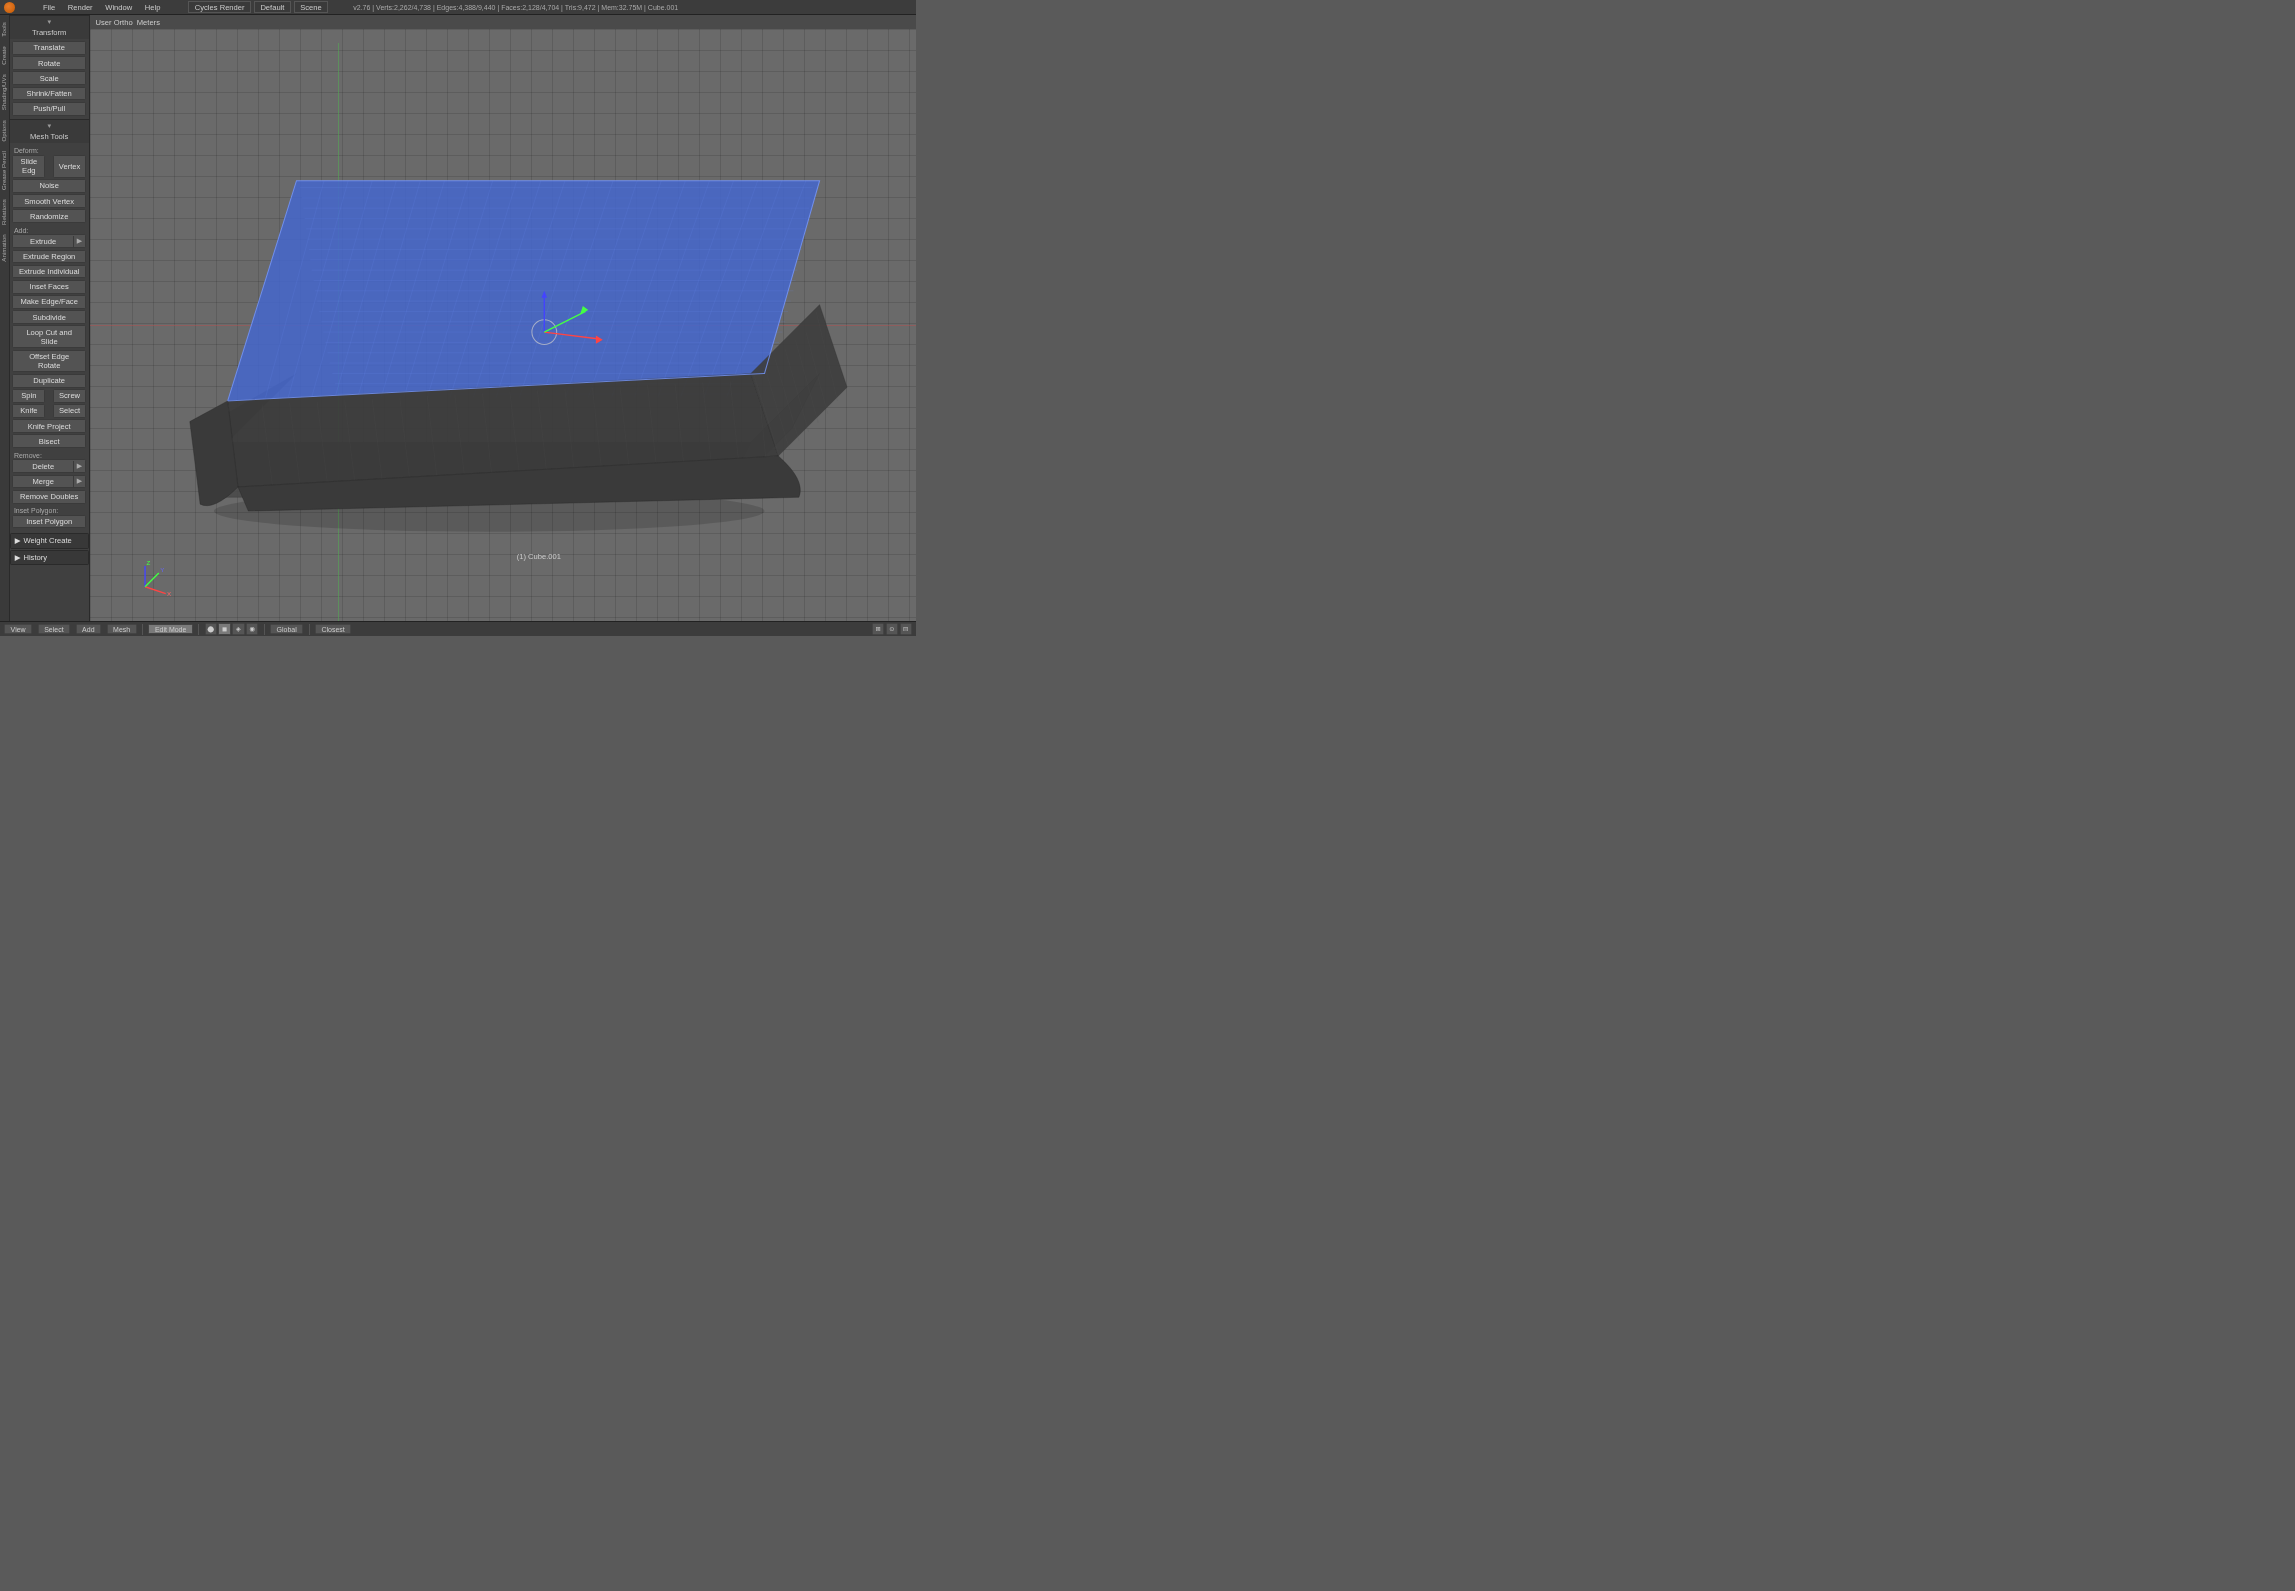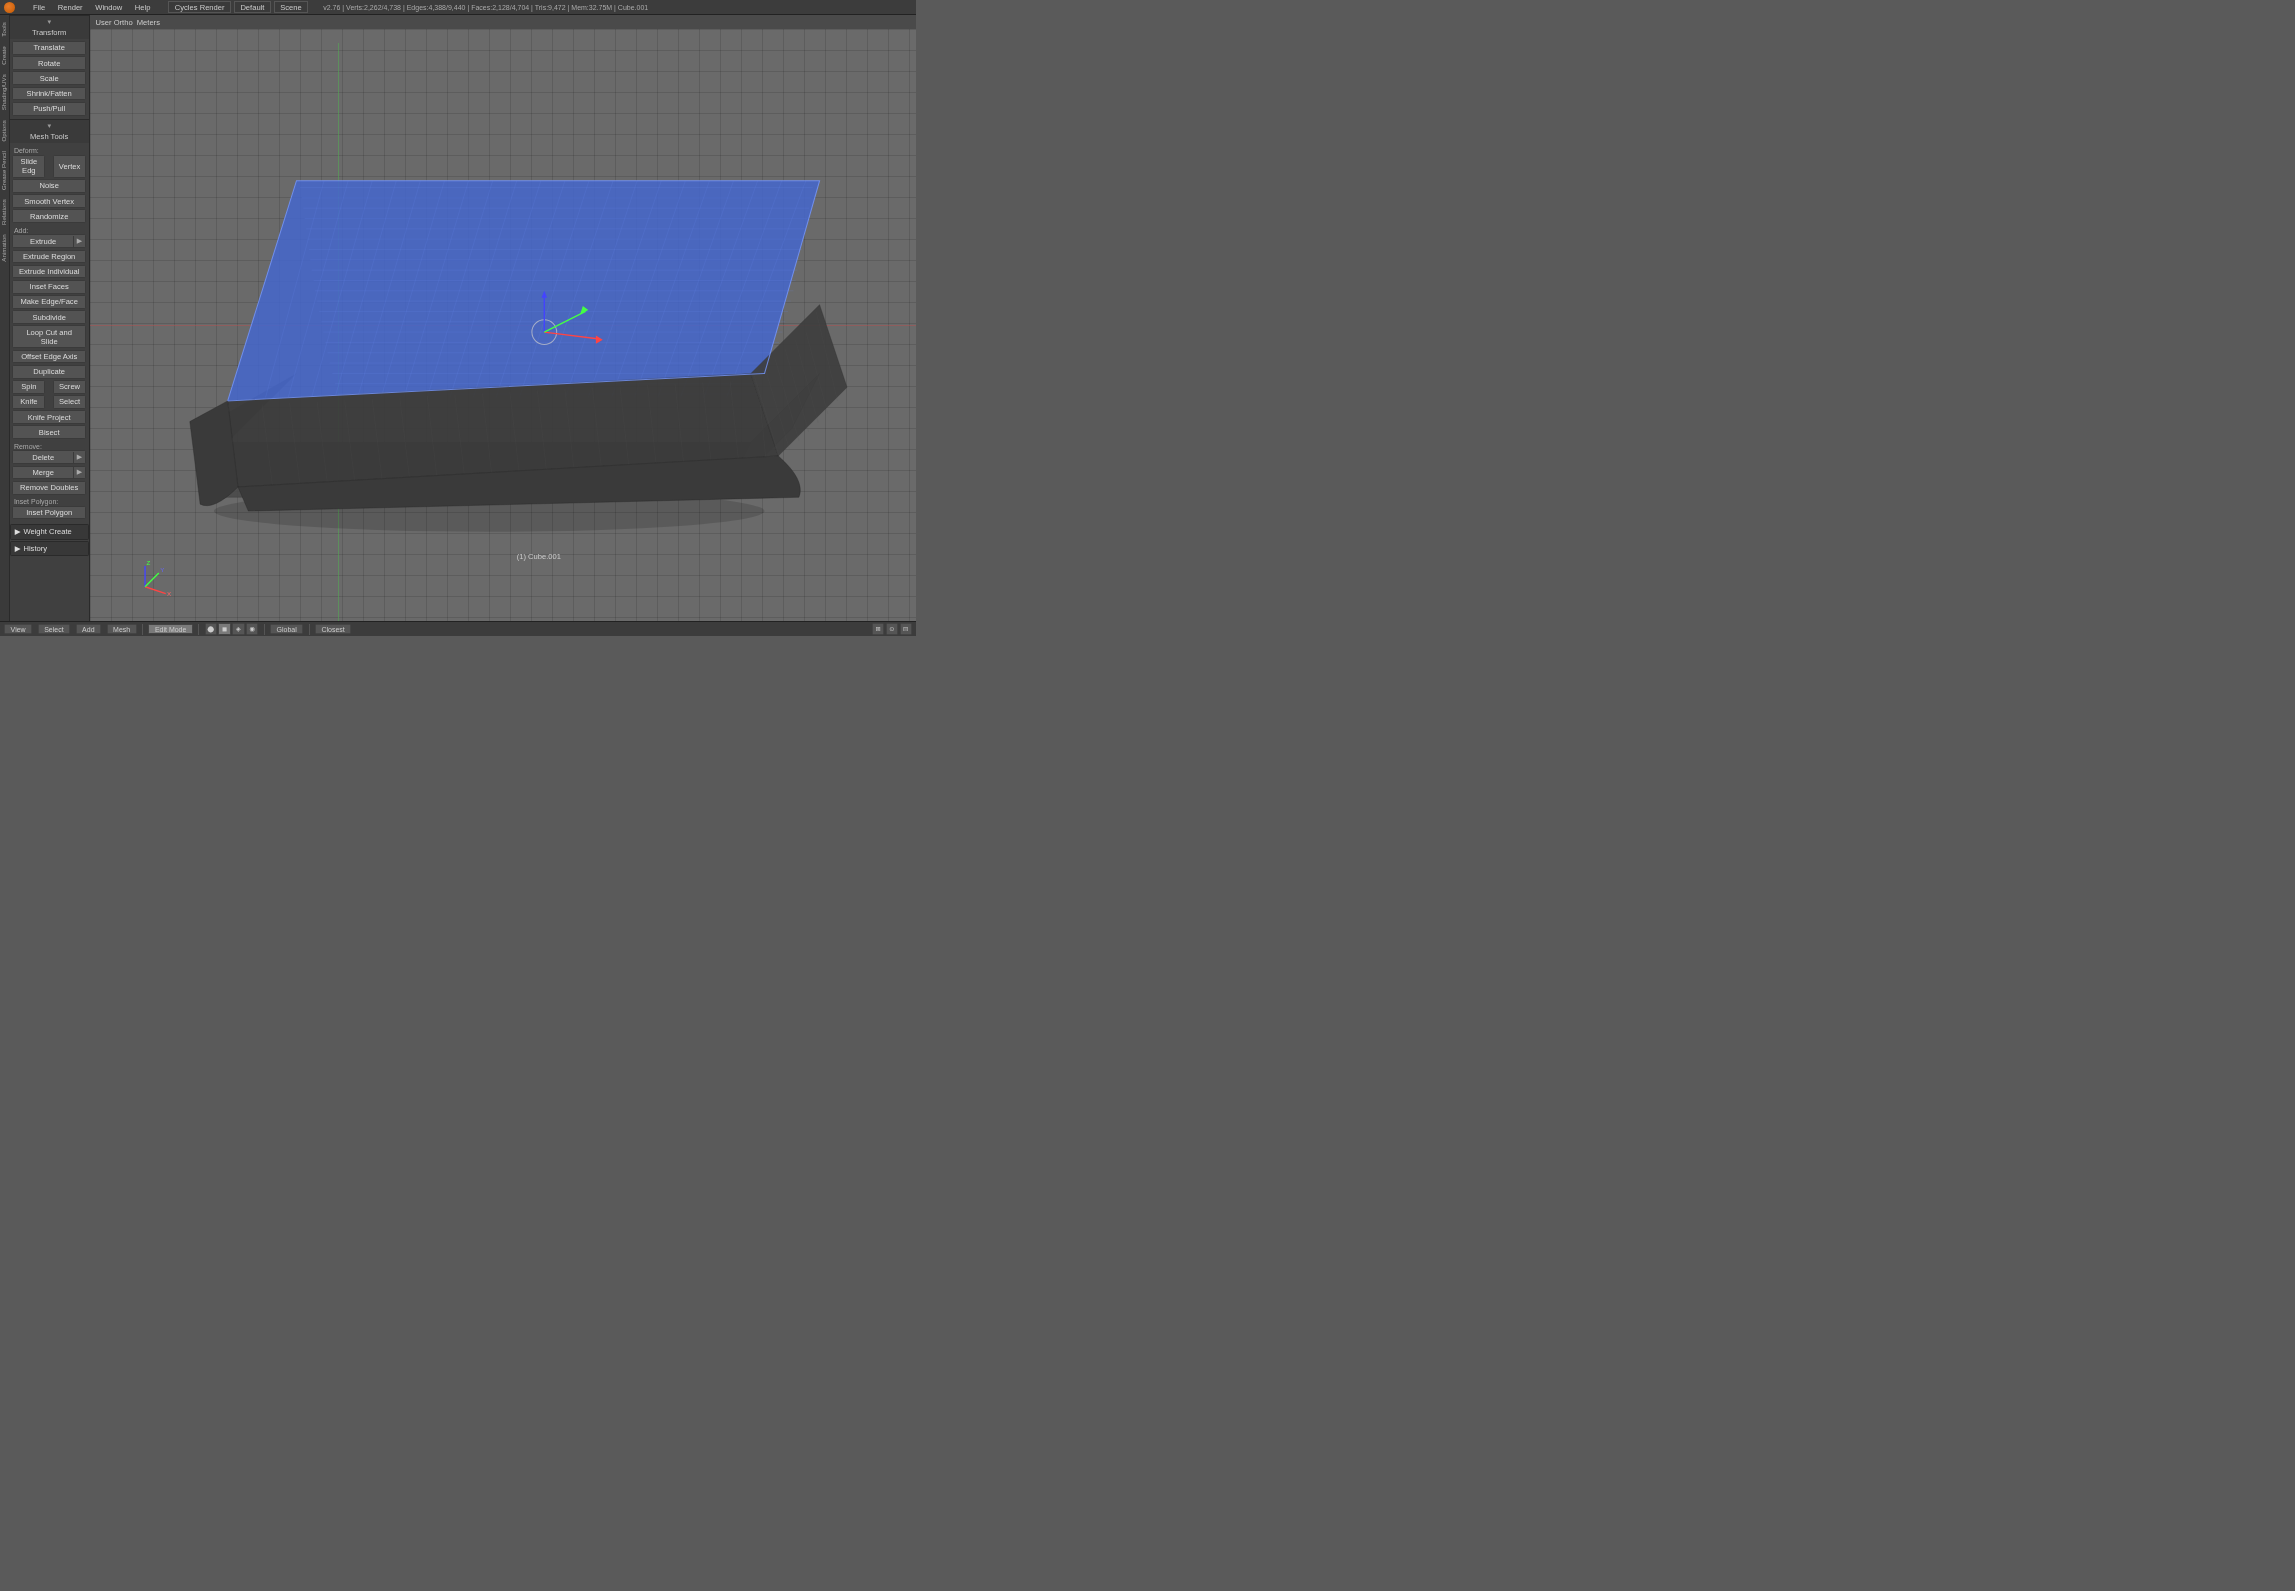--- a/index.html
+++ b/index.html
@@ -16,21 +16,21 @@
 
     
     #topbar {
       position: absolute;
       top: 0; left: 0; right: 0;
       height: 15px;
       background: #3c3c3c;
       display: flex;
       align-items: center;
       padding: 0 4.1px;
-      gap: 15px;
+      gap: 25px;
       z-index: 100;
       border-bottom: 0.7px solid #222;
     }
     .topbar-logo {
       width: 11px; height: 11px;
       background: radial-gradient(circle at 40% 40%, #e87c2b, #c45a00);
       border-radius: 50%;
       flex-shrink: 0;
     }
     .topbar-menu {
@@ -431,21 +431,21 @@
     <div class="panel-btn-arrow">
       <div class="btn-main">Extrude</div>
       <div class="btn-arr">▶</div>
     </div>
     <button class="panel-btn">Extrude Region</button>
     <button class="panel-btn">Extrude Individual</button>
     <button class="panel-btn">Inset Faces</button>
     <button class="panel-btn">Make Edge/Face</button>
     <button class="panel-btn">Subdivide</button>
     <button class="panel-btn">Loop Cut and Slide</button>
-    <button class="panel-btn">Offset Edge Axis</button>
+    <button class="panel-btn">Offset Edge Rotate</button>
     <button class="panel-btn">Duplicate</button>
 
     <div class="panel-btn-row">
       <button class="panel-btn">Spin</button>
       <button class="panel-btn">Screw</button>
     </div>
     <div class="panel-btn-row">
       <button class="panel-btn">Knife</button>
       <button class="panel-btn">Select</button>
     </div>

